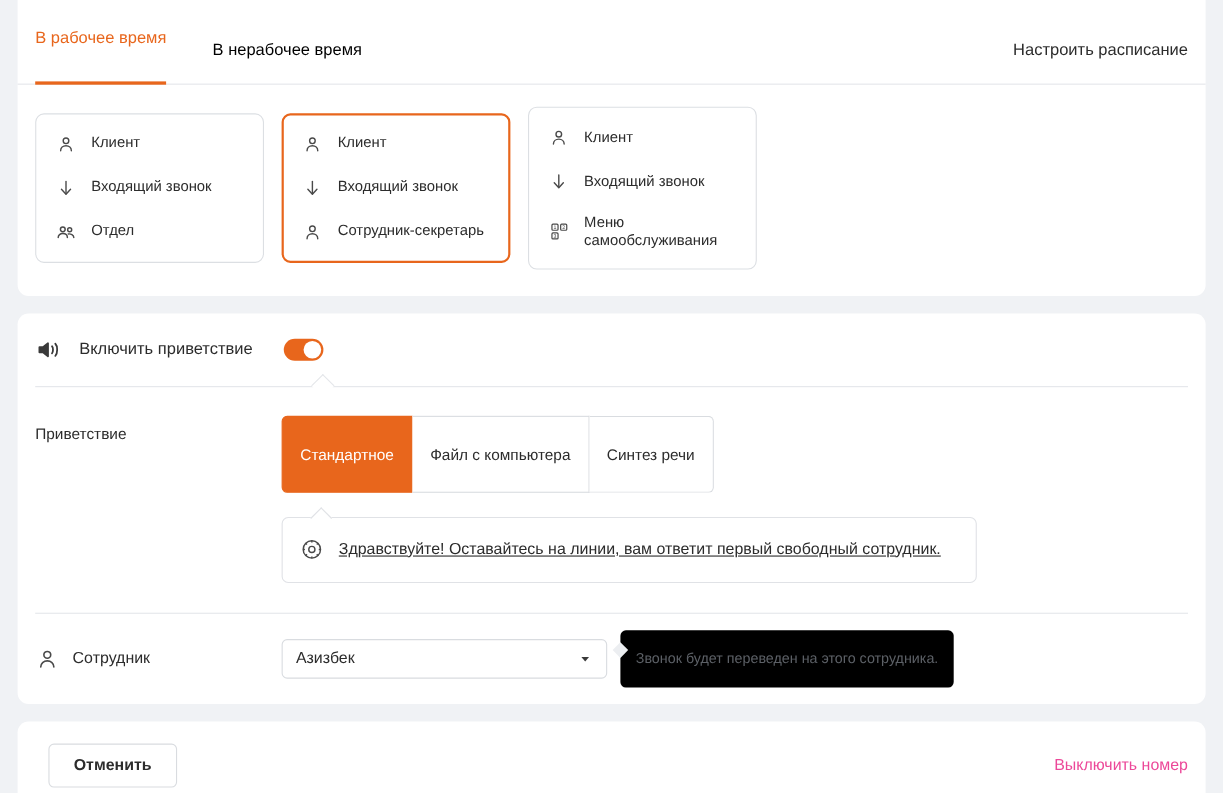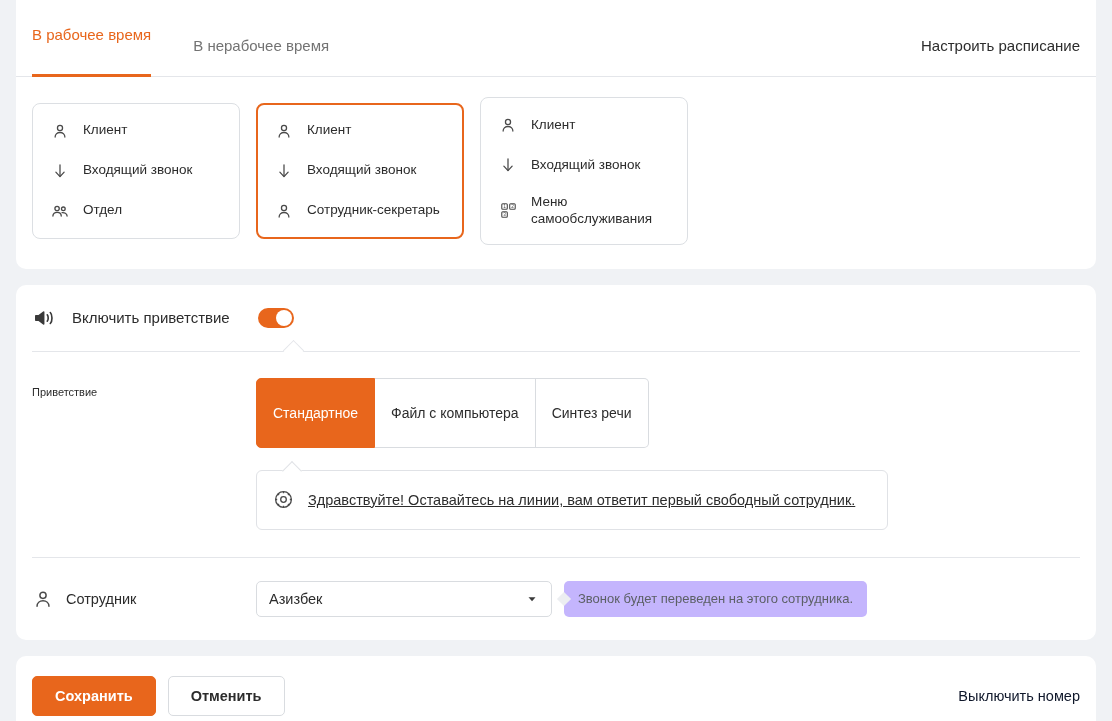--- a/index.html
+++ b/index.html
@@ -37,21 +37,21 @@
     border-bottom: 1px solid #e4e6ea;
     padding: 0 16px;
     height: 76px;
     position: relative;
   }
   .tab {
     font-size: 15px;
     padding: 0 0 22px 0;
     margin-right: 42px;
     cursor: pointer;
-    color: #737373;
+    color: #000000;
     white-space: nowrap;
   }
   .tab.active {
     color: #e8661c;
     border-bottom: 3px solid #e8661c;
     margin-bottom: -1px;
     padding-bottom: 31px;
   }
   .schedule-link {
     margin-left: auto;
@@ -148,21 +148,21 @@
     transform: rotate(45deg);
   }
 
   .greet-body {
     display: flex;
     padding: 26px 0 0 0;
     position: relative;
   }
   .greet-label {
     width: 224px;
-    font-size: 11px;
+    font-size: 14px;
     padding-top: 8px;
     flex: 0 0 224px;
   }
   .seg-group { display: flex; }
   .seg {
     border: 1px solid #d9dce0;
     border-left: none;
     padding: 16px 16px;
     height: 36px;
     line-height: 36px;
@@ -240,23 +240,23 @@
     box-sizing: border-box;
     font-size: 14.5px;
     background: #fff;
     cursor: pointer;
     position: relative;
     gap: 48px;
   }
   .select .val { flex: 1; }
   .tooltip {
     margin-left: 12px;
-    background: #c4b5fd;
+    background: #000000;
     border-radius: 5px;
-    height: 36px;
+    height: 52px;
     display: flex;
     align-items: center;
     padding: 0 14px;
     font-size: 13px;
     color: #5c6066;
     position: relative;
   }
   .tooltip .tnub {
     position: absolute;
     left: -5px;
@@ -295,21 +295,21 @@
   .btn-secondary {
     background: #fff;
     color: #2c2c2c;
     border: 1px solid #d9dce0;
     padding: 13px 22px;
     margin-left: 12px;
     font-weight: bold;
   }
   .disable-link {
     margin-left: auto;
-    color: #0f172a;
+    color: #ec4899;
     font-size: 14.5px;
     cursor: pointer;
   }
 </style>
 </head>
 <body>
 
 <div class="page">
 
   <div class="card tabs-card">
@@ -491,23 +491,20 @@
         </span>
       </div>
       <div class="tooltip">
         <div class="tnub"></div>
         <span>Звонок будет переведен на этого сотрудника.</span>
       </div>
     </div>
   </div>
 
   <div class="card footer-card">
-    <div class="btn btn-primary">
-      <span>Сохранить</span>
-    </div>
     <div class="btn btn-secondary">
       <span>Отменить</span>
     </div>
     <div class="disable-link">
       <span>Выключить номер</span>
     </div>
   </div>
 
 </div>
 

